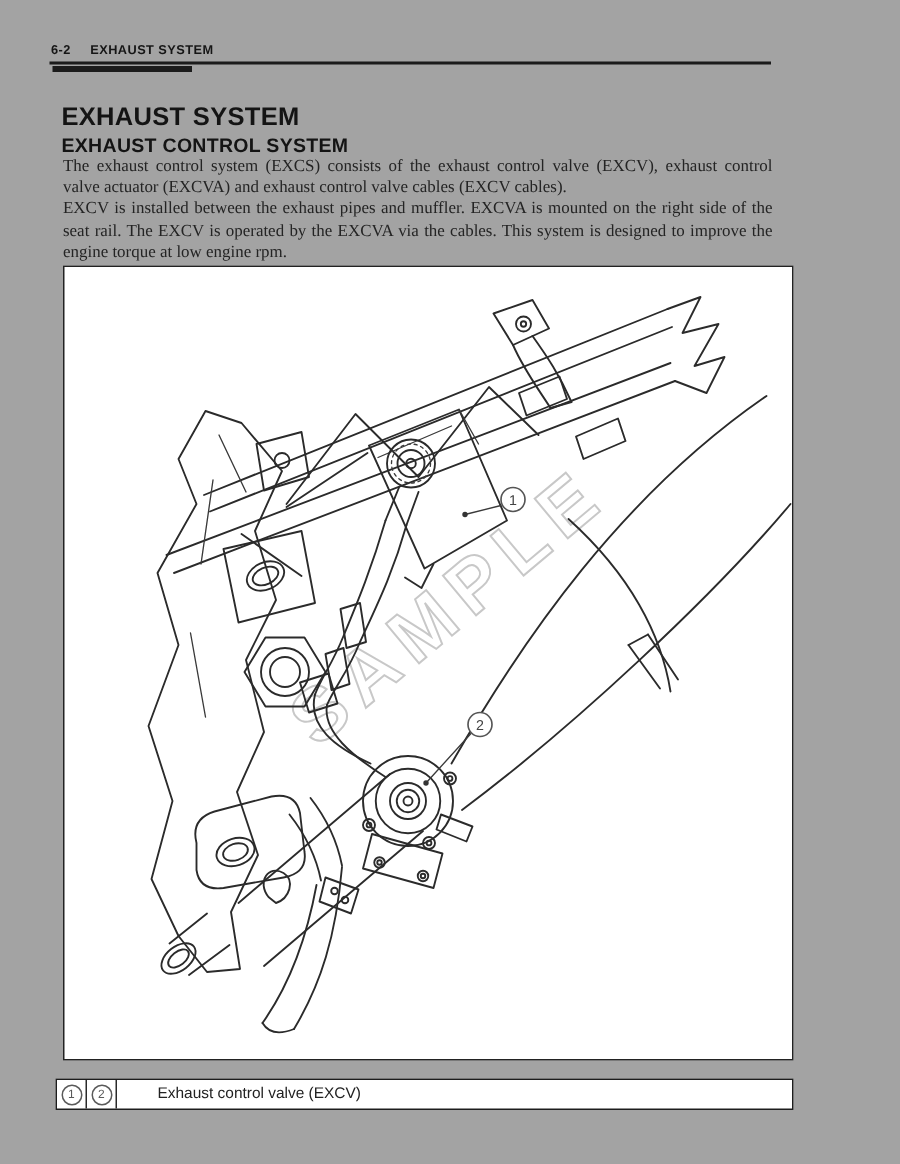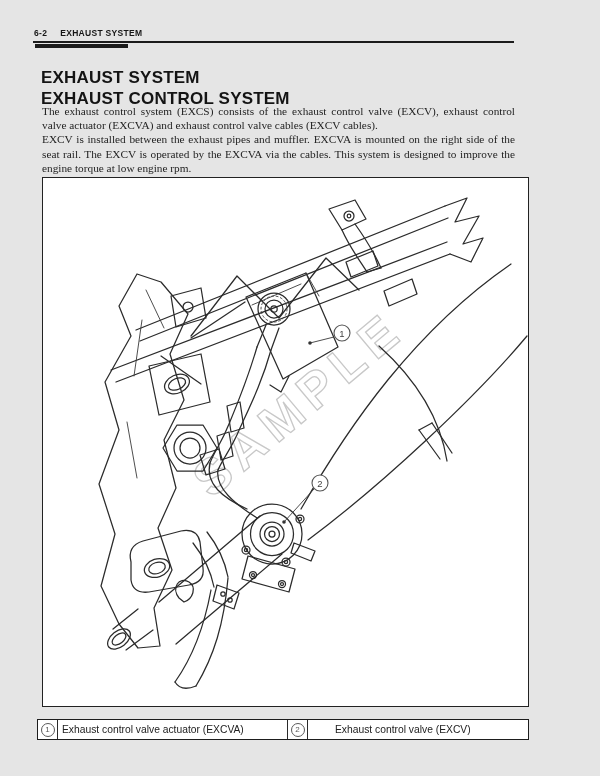--- a/index.html
+++ b/index.html
@@ -1,19 +1,19 @@
 <!DOCTYPE html>
 <html><head>
 <meta charset="utf-8">
 <style>
   html,body{margin:0;padding:0;}
   .page{
     position:relative;
     width:600px;height:776px;
-    background:#e5e5e5;
+    background:#a3a3a3;
     font-family:"Liberation Sans","DejaVu Sans",sans-serif;
     color:#1f1f1f;
     overflow:hidden;
   }
   
   .running-head{
     position:absolute;left:34px;top:28px;
     font-size:8.5px;font-weight:bold;letter-spacing:.3px;color:#161616;
     display:flex;gap:13px;
   }
@@ -23,21 +23,21 @@
   .head-rule-thick{
     position:absolute;left:35px;top:44px;width:93px;height:3.6px;background:#1b1b1b;
   }
   
   .doc-title{
     position:absolute;left:41px;top:68px;
     font-size:17px;font-weight:bold;letter-spacing:.2px;color:#141414;
   }
   .doc-subtitle{
     position:absolute;left:41px;top:89px;
-    font-size:17px;font-weight:bold;letter-spacing:.2px;color:#141414;
+    font-size:13px;font-weight:bold;letter-spacing:.2px;color:#141414;
   }
   
   .body-text{
     position:absolute;left:42px;top:104px;width:473px;
     font-size:11.3px;line-height:14.2px;color:#242424;
   }
   .body-text p{margin:0;text-align:justify;font-family:Liberation Serif, serif;}
   
   .figure-frame{
     position:absolute;left:42px;top:177px;width:485px;height:528px;
@@ -208,20 +208,19 @@
         <circle cx="277" cy="305" r="8" fill="#fff" stroke="#555" stroke-width="1.1"></circle>
         <text x="277" y="308.5" text-anchor="middle" font-size="9.5" font-family="Liberation Sans, DejaVu Sans, sans-serif" fill="#444">2</text>
       </g>
     </svg>
   </div>
 
   <div class="legend-table">
     <div class="legend-cell num">
       <span class="circ-num">1</span>
     </div>
-    <div class="legend-cell lbl1">Exhaust control valve actuator (EXCVA)</div>
     <div class="legend-cell num num2">
       <span class="circ-num">2</span>
     </div>
     <div class="legend-cell lbl2">Exhaust control valve (EXCV)</div>
   </div>
 
 </div>
 
 </body></html>

